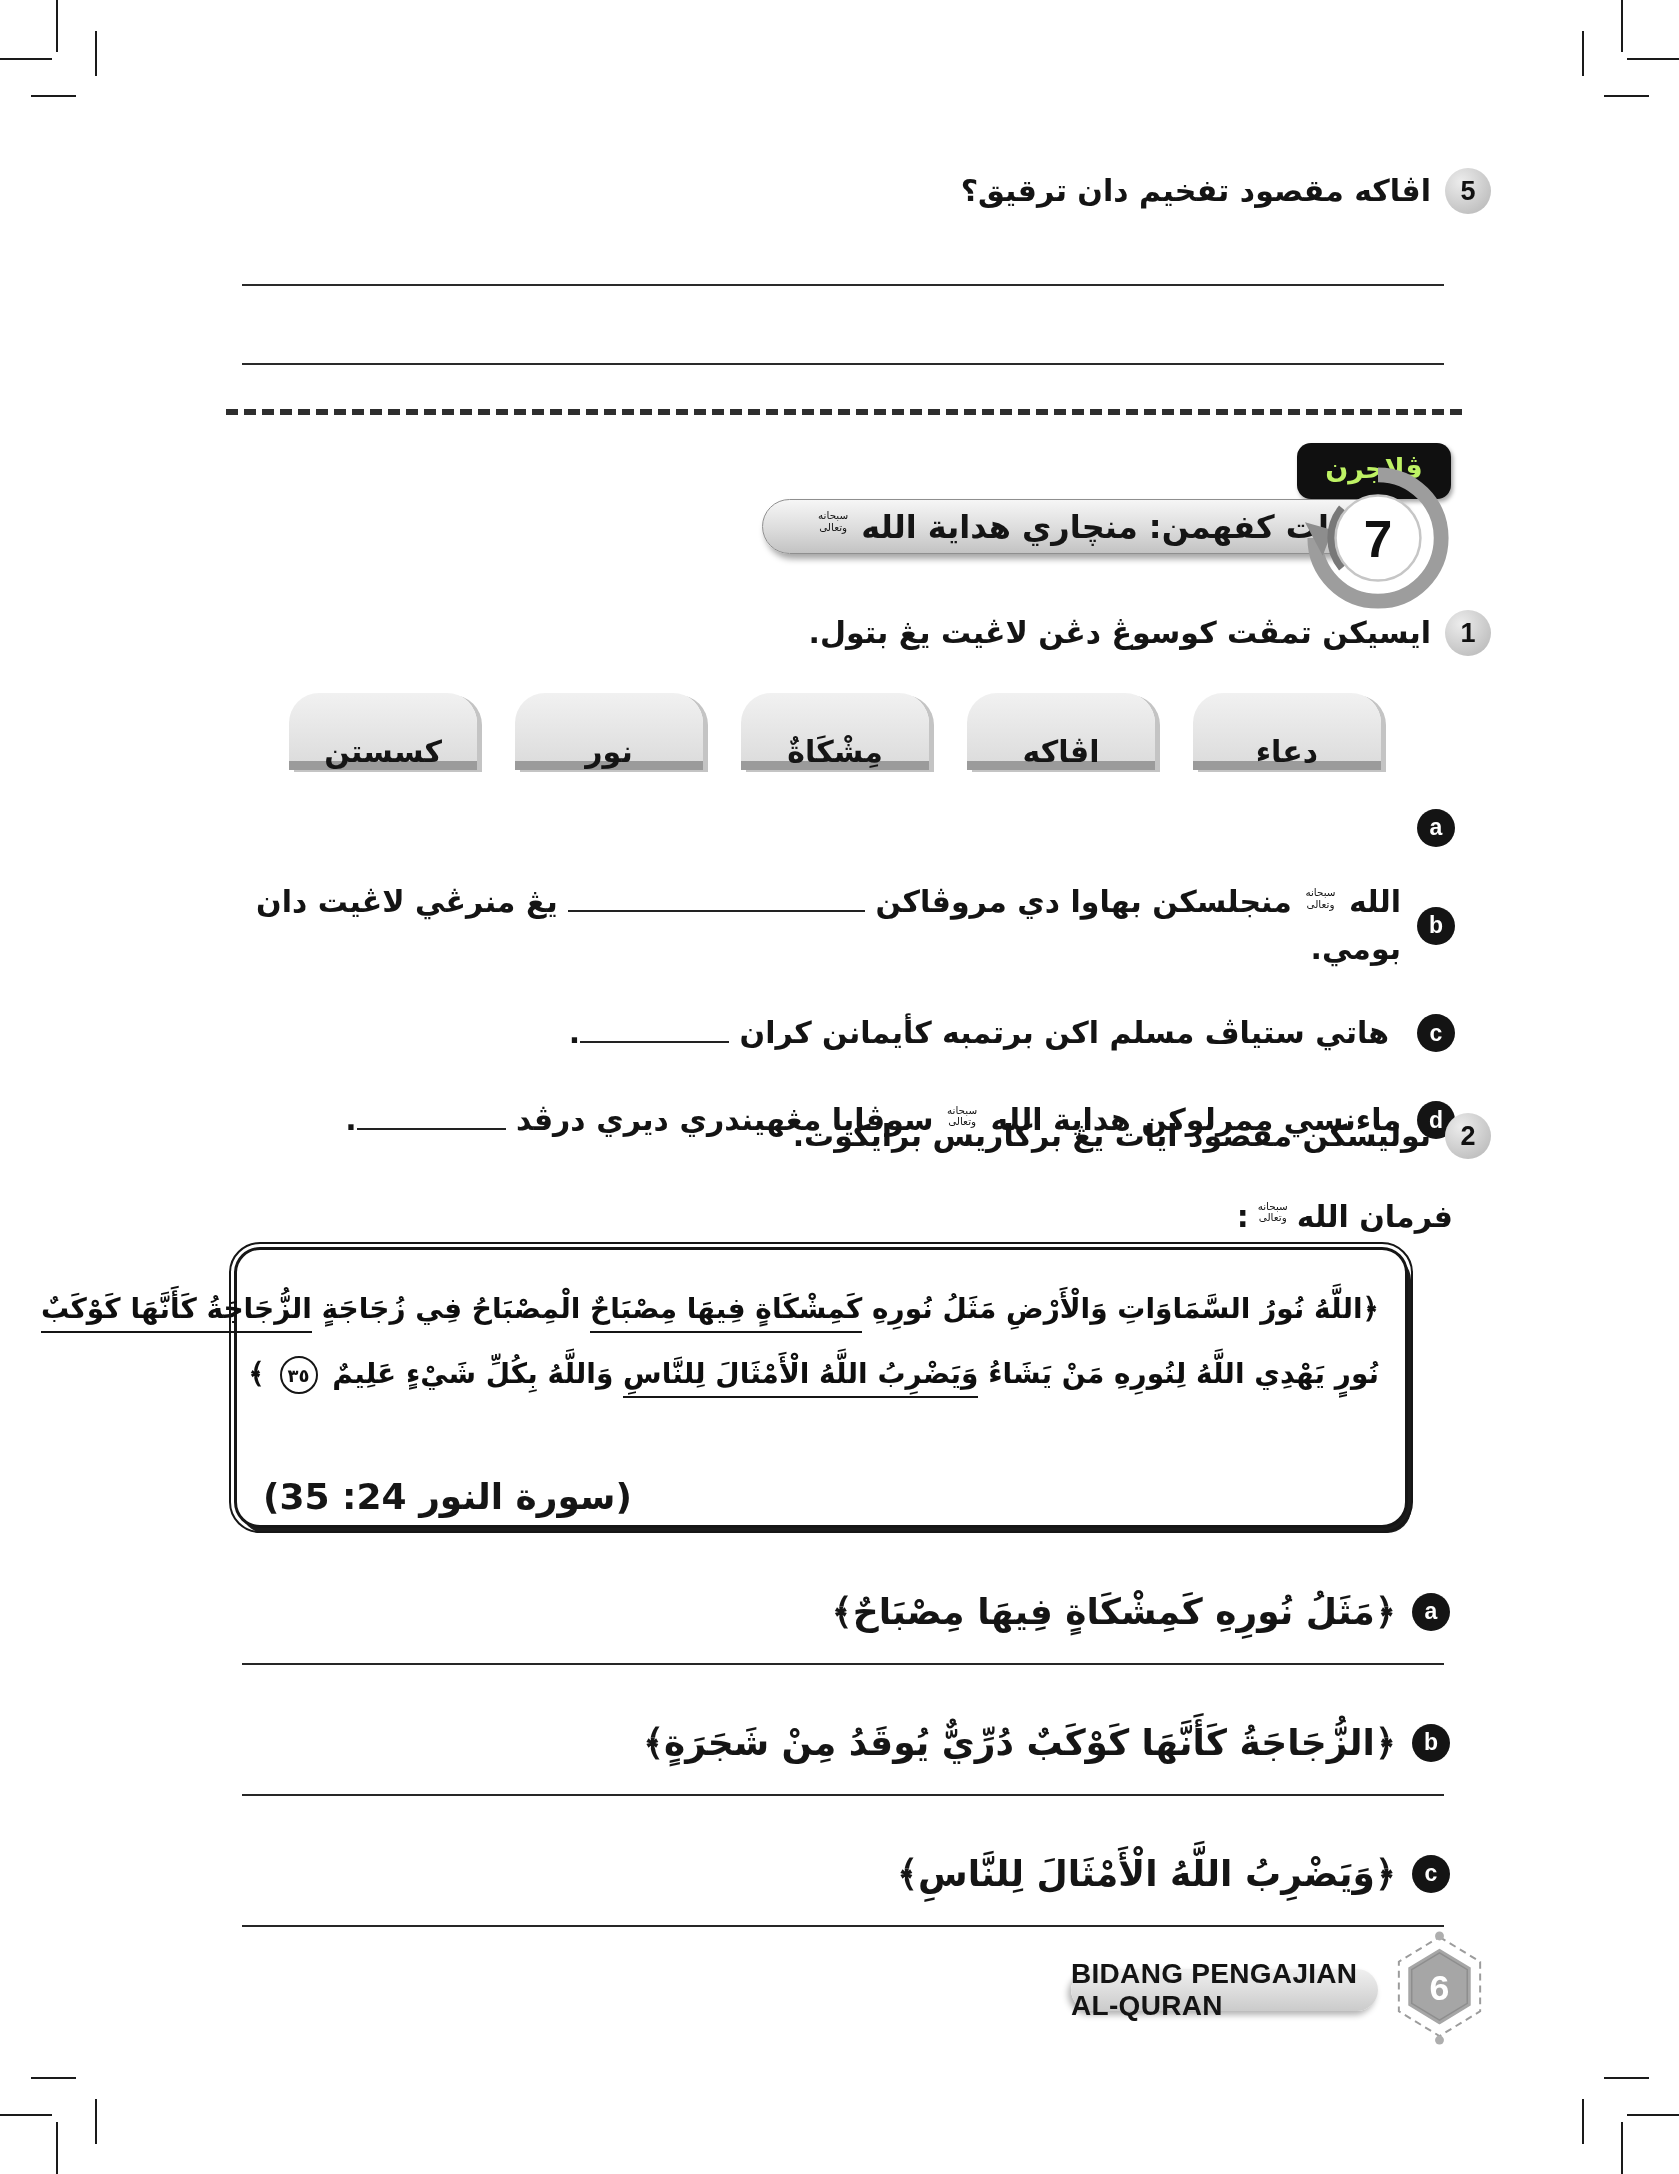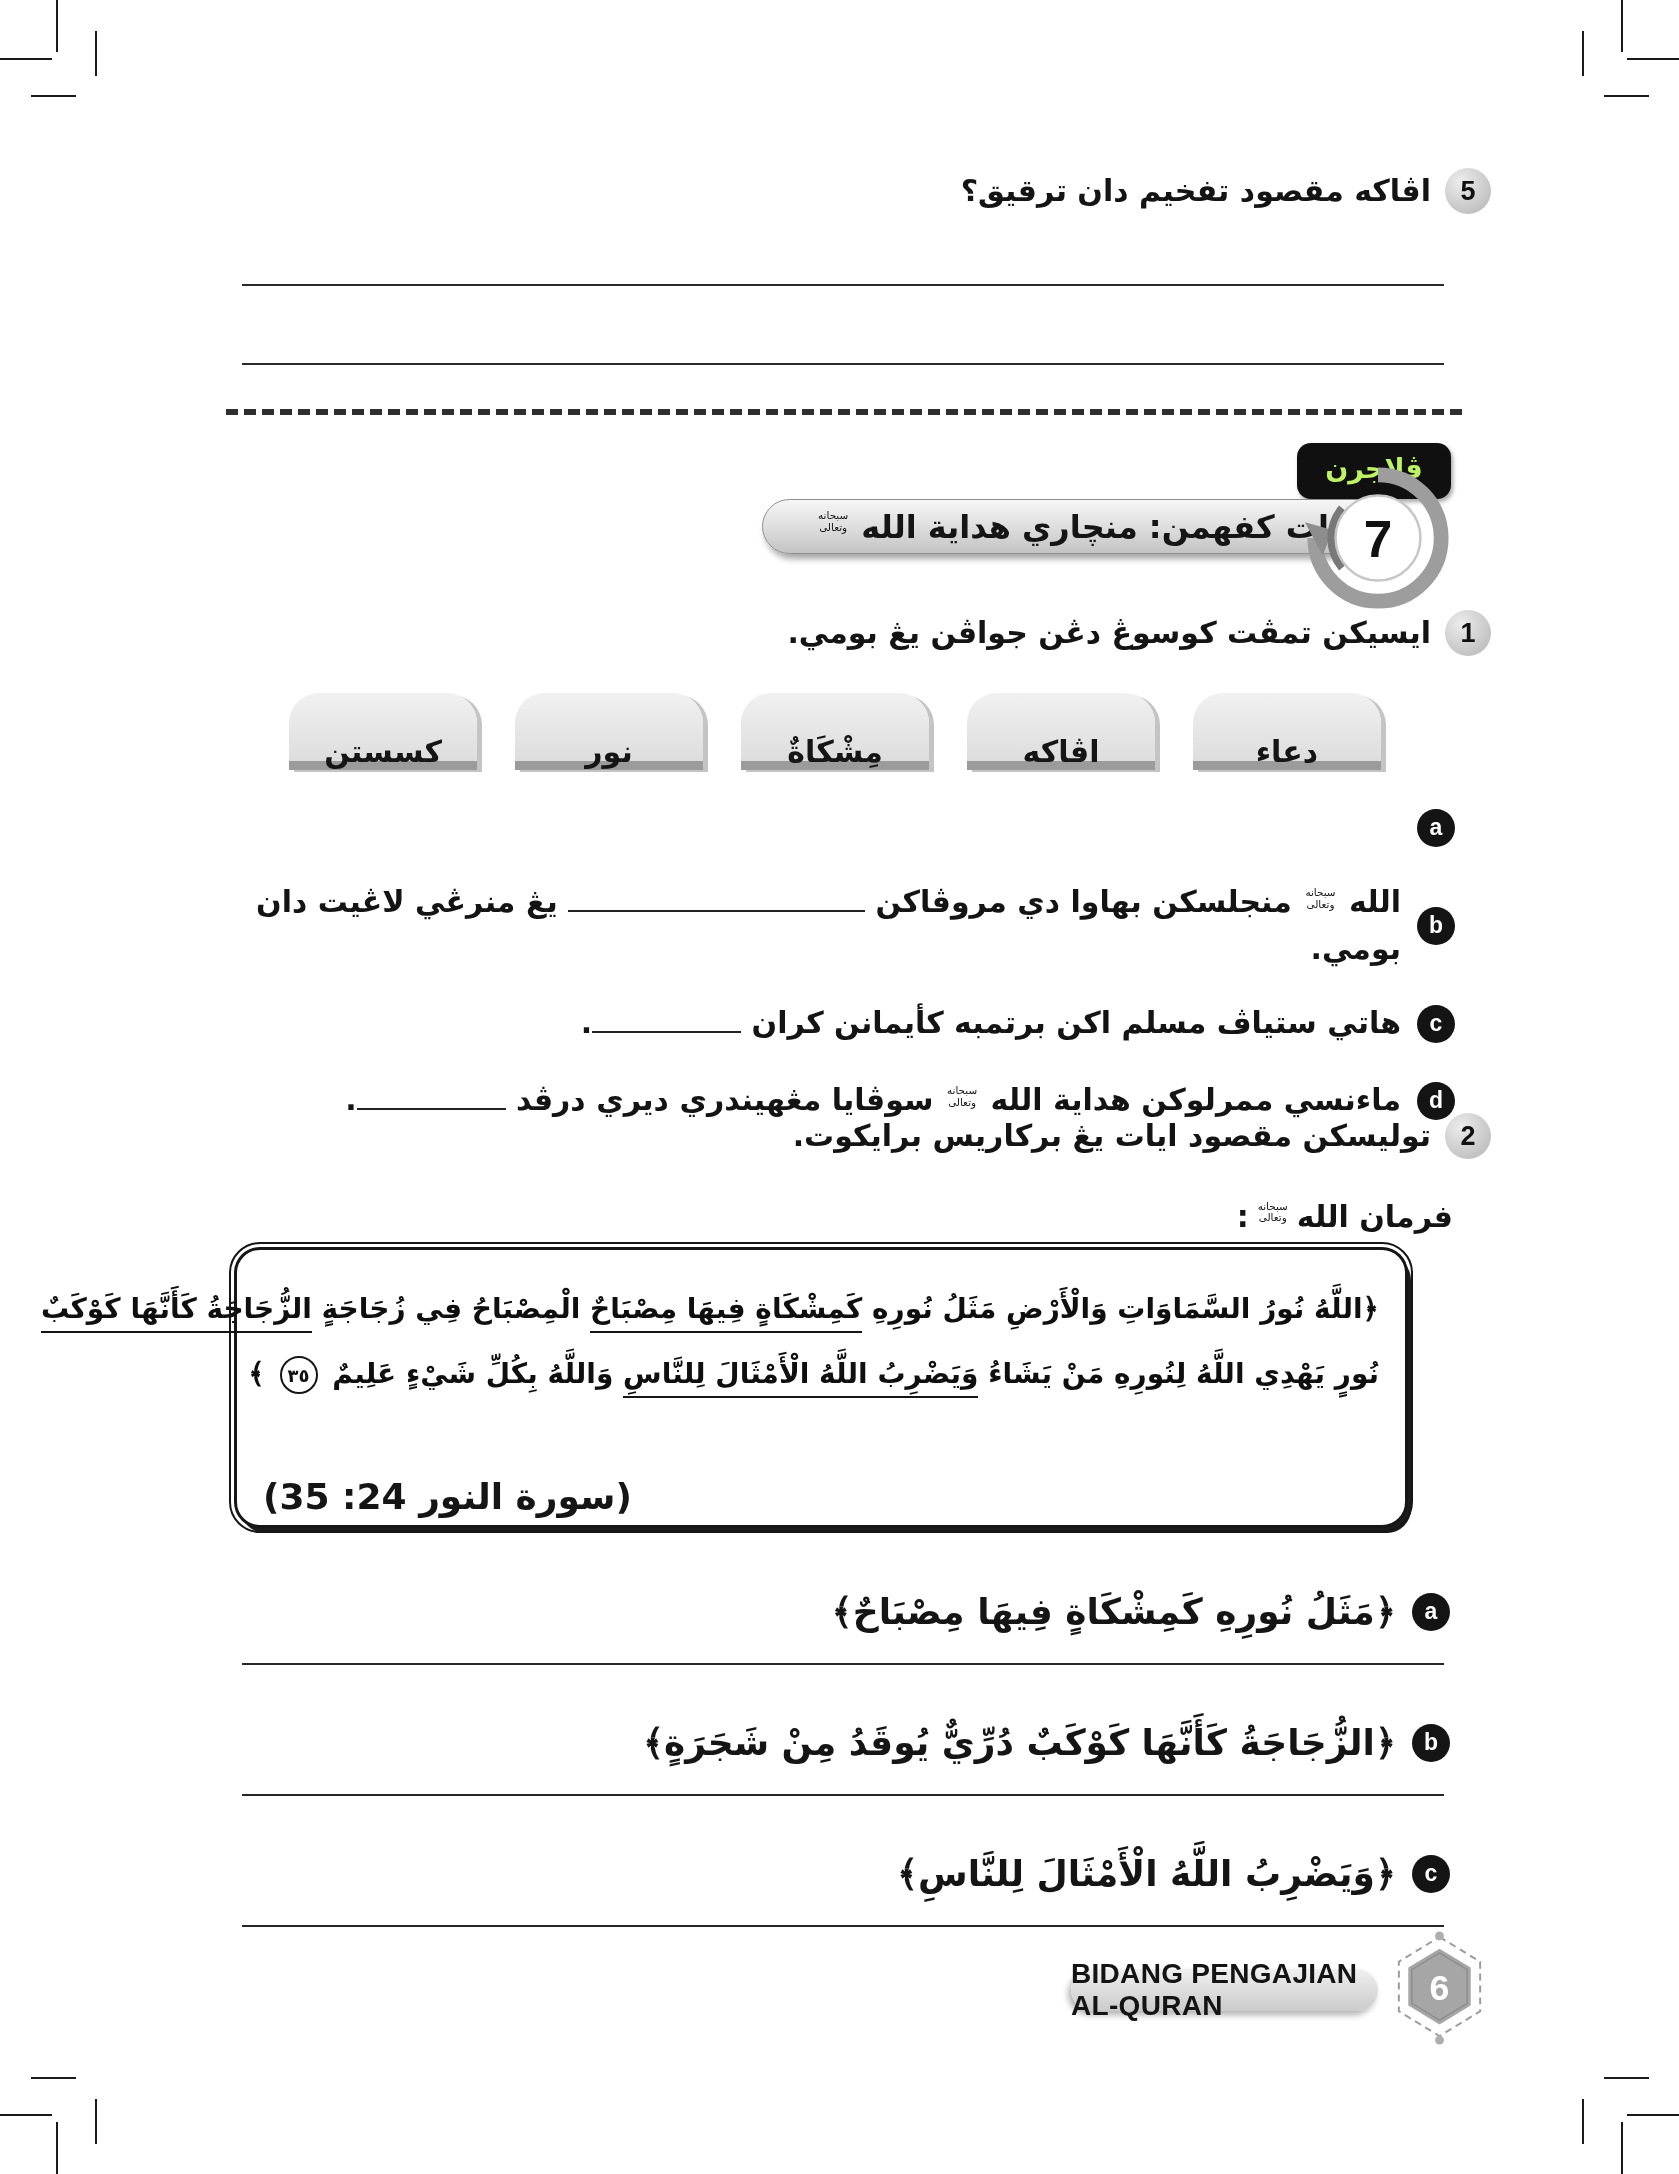--- a/index.html
+++ b/index.html
@@ -108,21 +108,21 @@
   <svg class="abs" style="left:1303px;top:463px;z-index:2;" width="150" height="150" viewBox="0 0 152 152">
     <path d="M76 12 a64 64 0 1 1 -64 64" fill="none" stroke="#9d9d9d" stroke-width="15"></path>
     <polygon points="2,60 20,94 30,68" fill="#8d8d8d"></polygon>
     <path d="M40 46 a47 47 0 0 0 0 60" fill="none" stroke="#787878" stroke-width="9"></path>
     <circle cx="76" cy="76" r="43" fill="#ffffff" stroke="#c6c6c6" stroke-width="2.5"></circle>
     <text x="76" y="95" text-anchor="middle" font-family="Liberation Sans, sans-serif" font-size="52" font-weight="bold" fill="#111">7</text>
   </svg>
 
   <div class="abs q-row" style="top:610px;right:188px;">
     <span class="num-badge">1</span>
-    <p class="q-text jawi">ايسيكن تمڤت كوسوڠ دڠن جواڤن يڠ بومي.</p>
+    <p class="q-text jawi">ايسيكن تمڤت كوسوڠ دڠن لاڠيت يڠ بتول.</p>
   </div>
 
   <div class="abs" id="word-bank" style="left:289px;top:693px;">
       <div class="tab">
         <span class="tab-label jawi">دعاء</span>
       </div>
       <div class="tab">
         <span class="tab-label jawi">اڤاكه</span>
       </div>
       <div class="tab">
@@ -142,21 +142,21 @@
       </div>
       <div class="fill-row">
         <span class="letter-badge">b</span>
         <p class="q-text jawi" style="margin: 0px;">الله <span class="swt jawi">
             <span>سبحانه</span>
             <span>وتعالى</span>
           </span> منجلسكن بهاوا دي مروڤاكن <span class="blank" style="width: 297px;"></span> يڠ منرڠي لاڠيت دان بومي.</p>
       </div>
       <div class="fill-row">
         <span class="letter-badge">c</span>
-        <p class="q-text jawi" style="margin: 0px;">هاتي ستياڤ مسلم اكن برتمبه كأيمانن كران <span class="blank" style="width: 149px;"></span>.</p>
+        <p class="q-text jawi" style="margin: 12px;">هاتي ستياڤ مسلم اكن برتمبه كأيمانن كران <span class="blank" style="width: 149px;"></span>.</p>
       </div>
       <div class="fill-row">
         <span class="letter-badge">d</span>
         <p class="q-text jawi" style="margin: 0px;">ماءنسي ممرلوكن هداية الله <span class="swt jawi">
             <span>سبحانه</span>
             <span>وتعالى</span>
           </span> سوڤايا مڠهيندري ديري درڤد <span class="blank" style="width: 149px;"></span>.</p>
       </div>
     </div>
 

